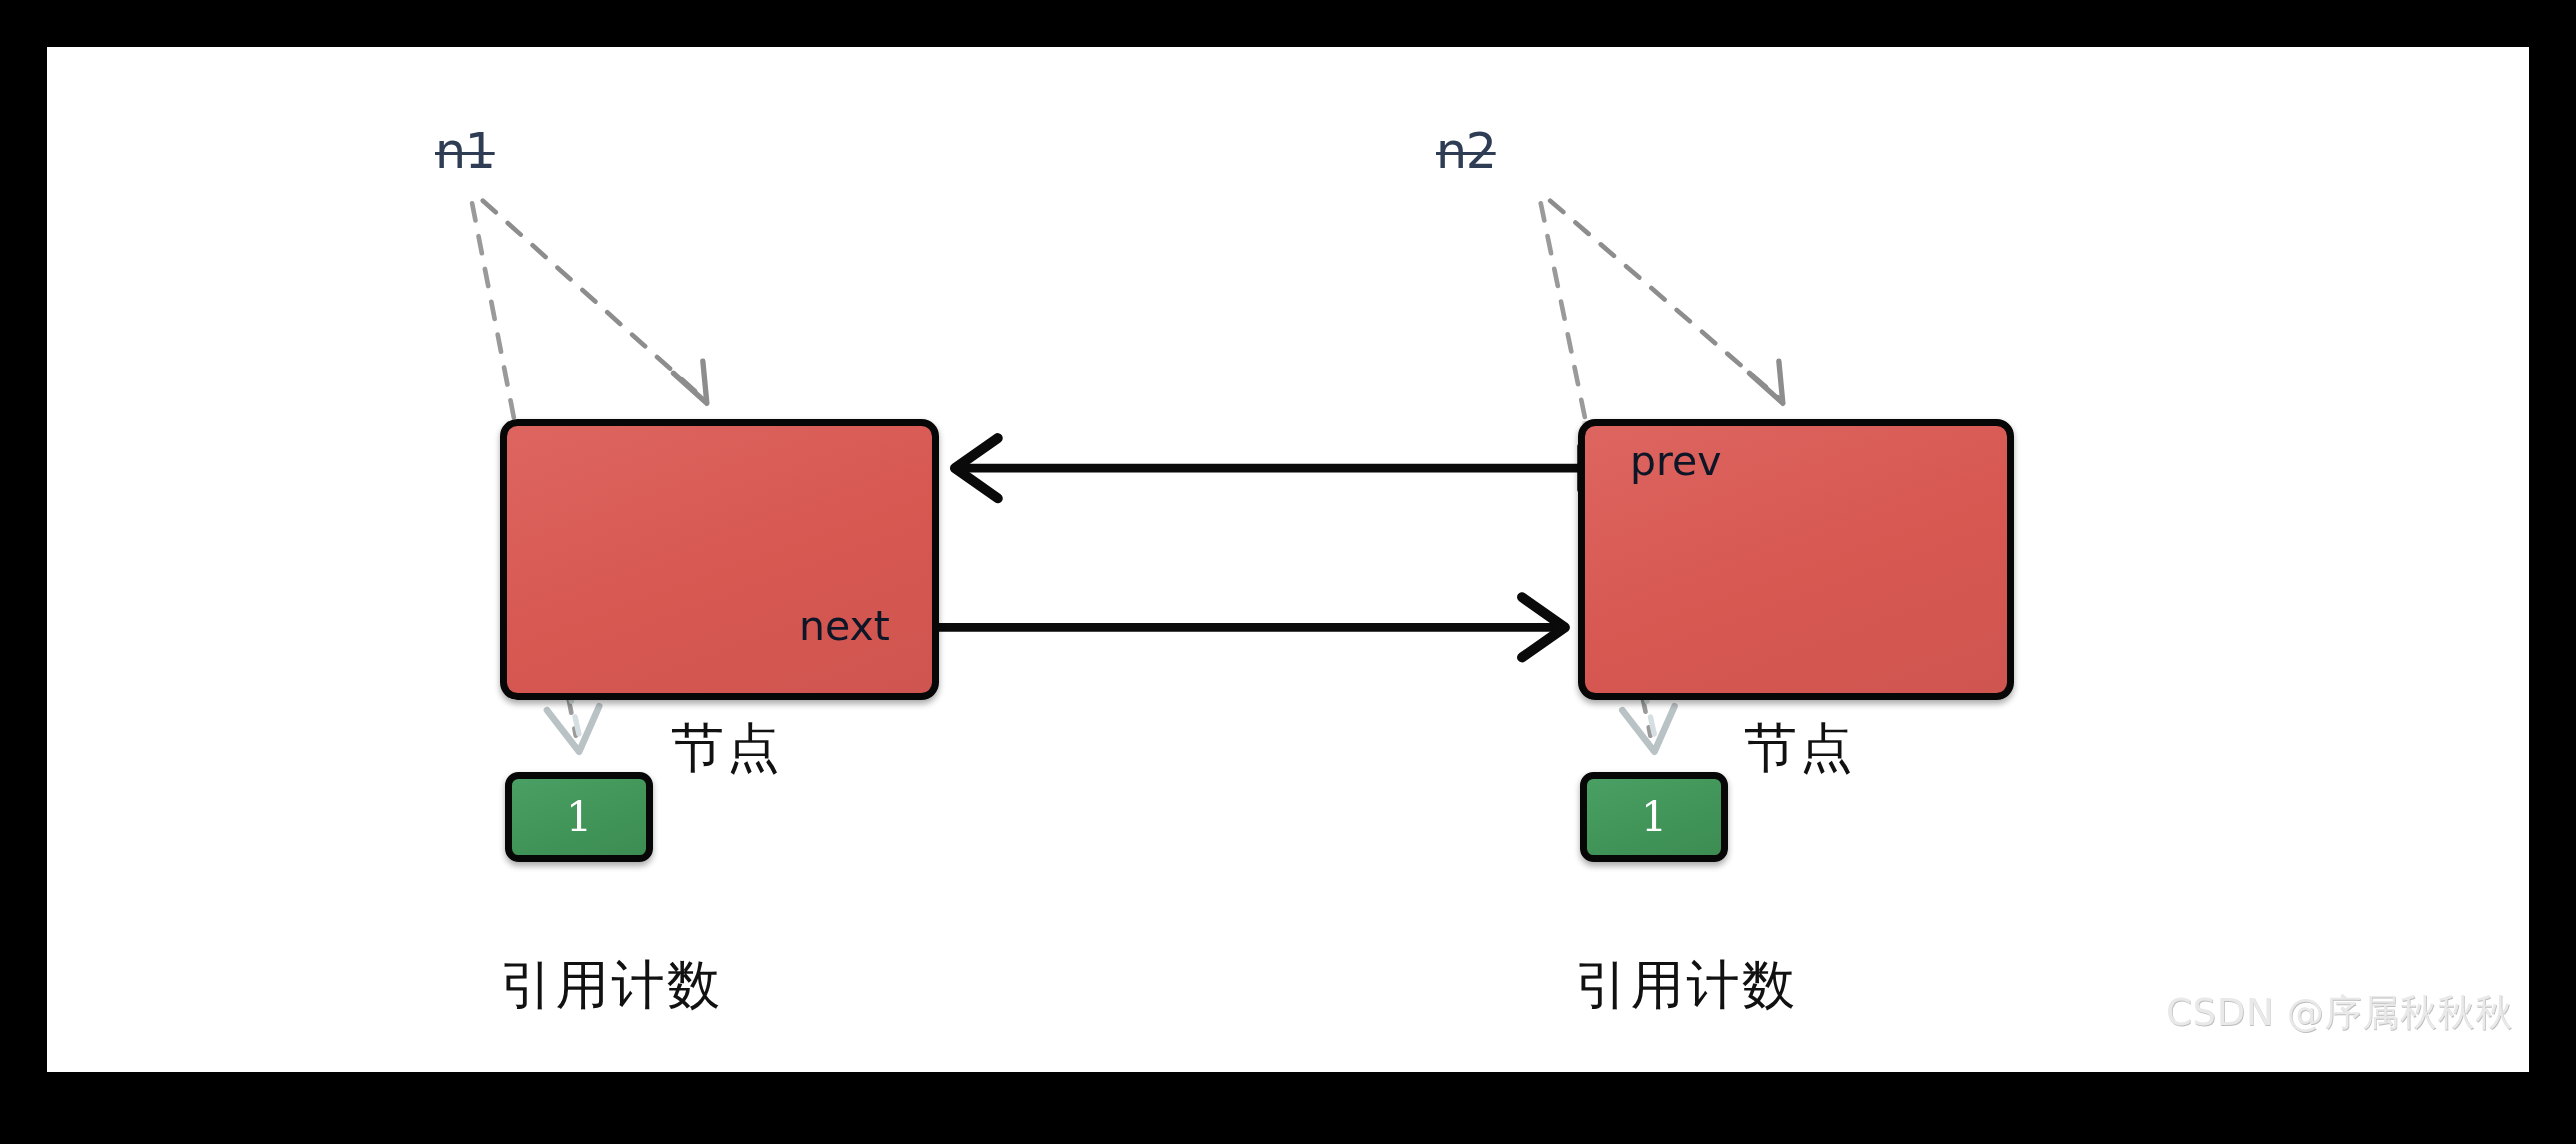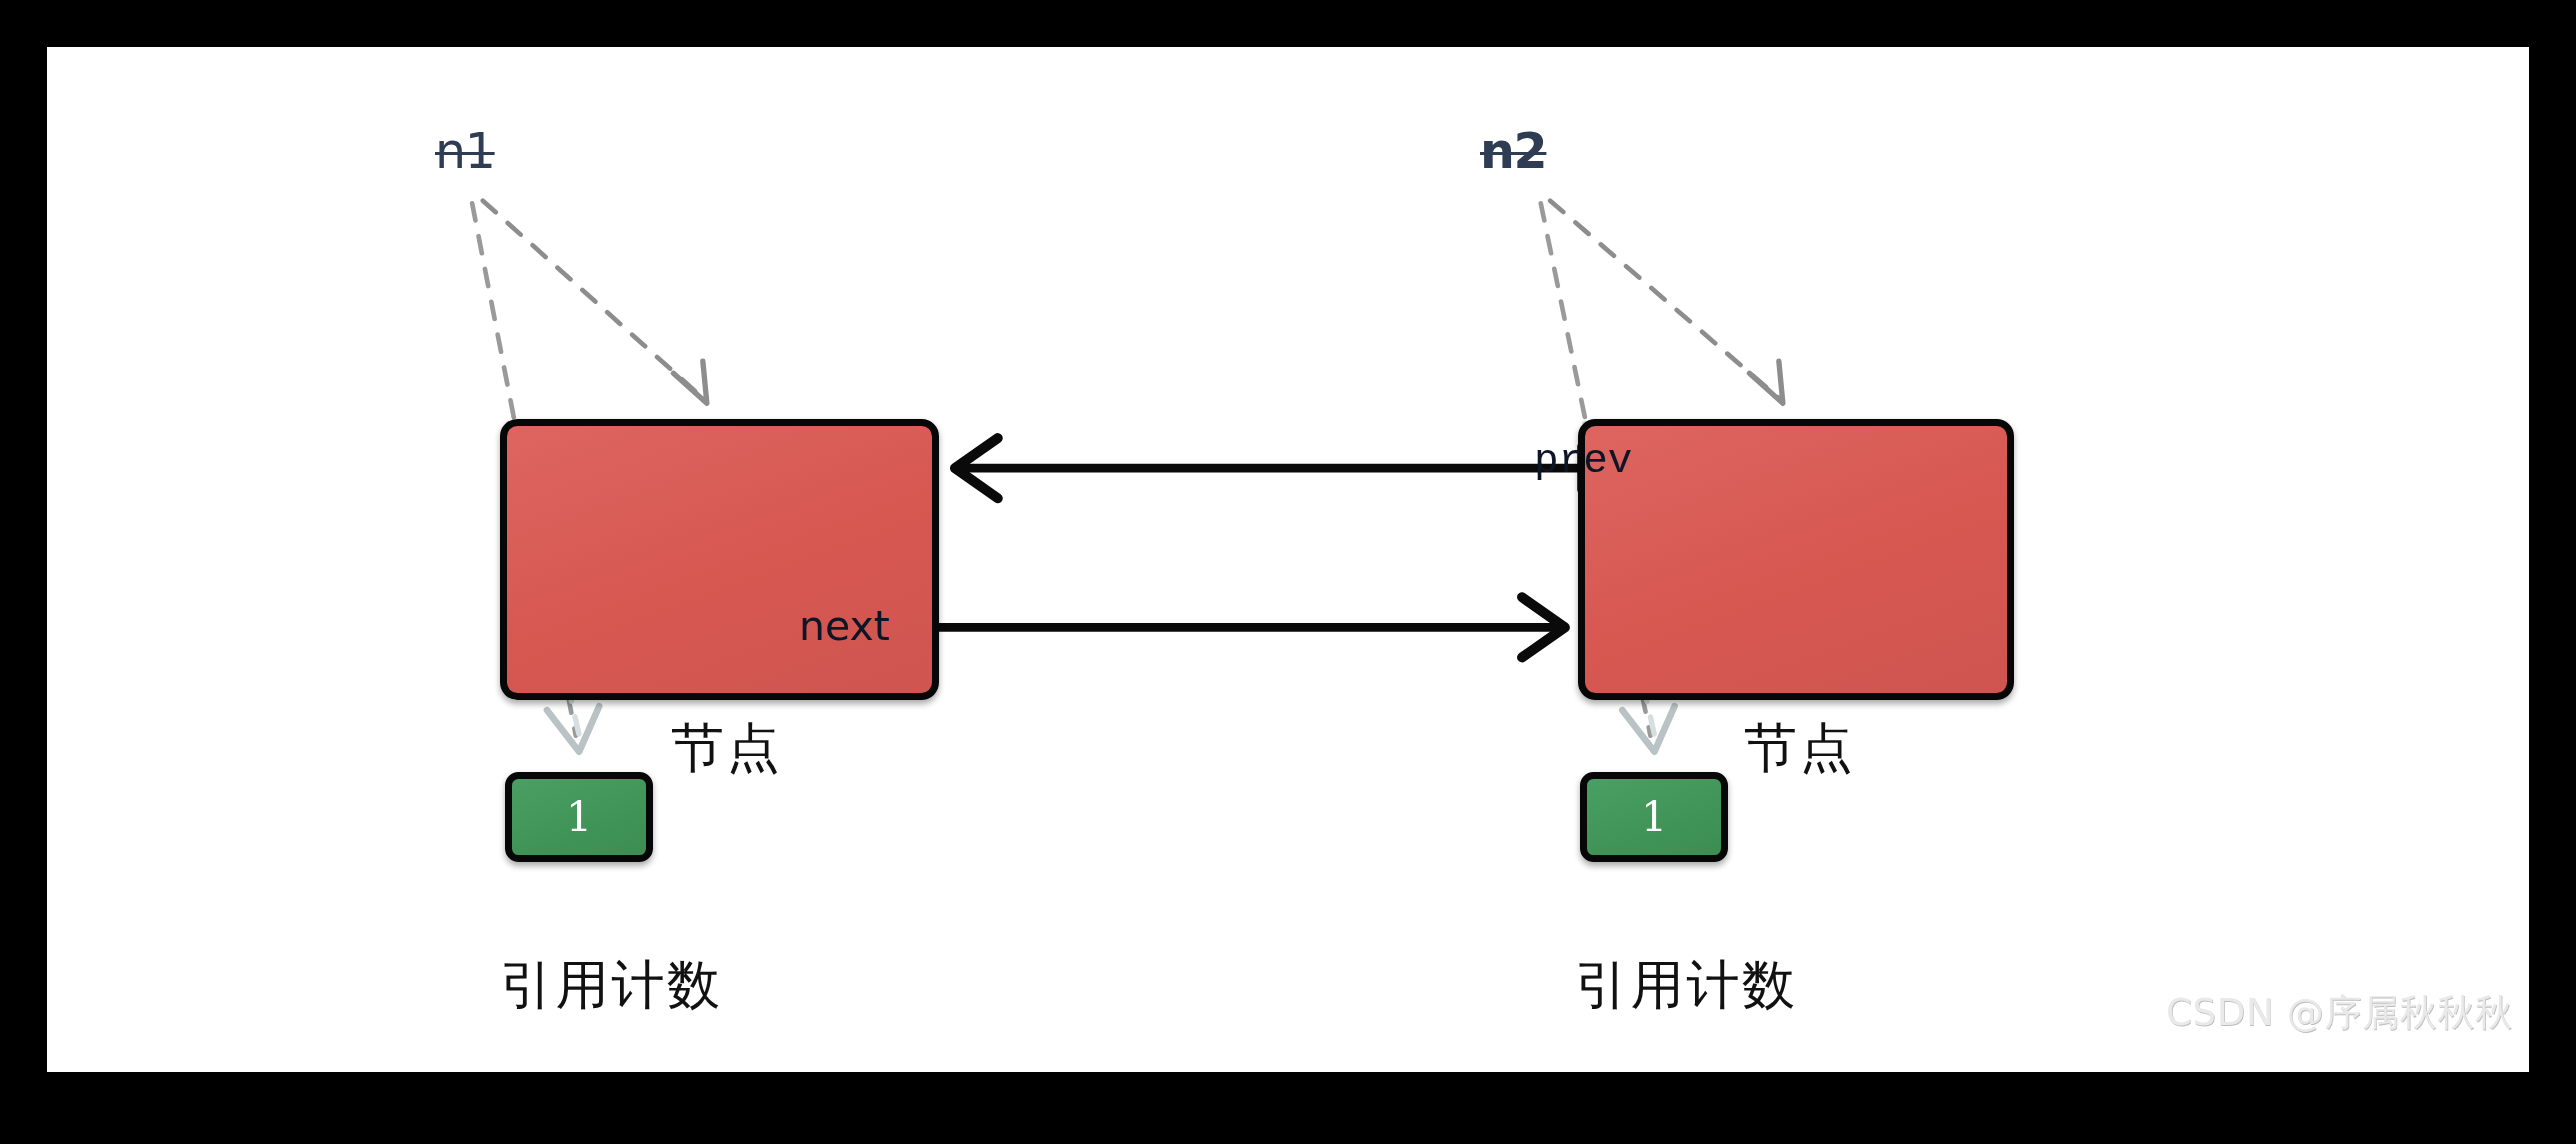--- a/index.html
+++ b/index.html
@@ -44,21 +44,21 @@
     font-weight: 400;
     color: #2f3d54;
     letter-spacing: -1.3px;
     text-decoration: line-through;
     text-decoration-thickness: 3.3px;
     text-decoration-color: #2f3d54;
     line-height: 1;
     white-space: nowrap;
   }
   #ptr-n1 { left: 435px; top: 127px; }
-  #ptr-n2 { left: 1480px; top: 127px; font-weight: bold; }
+  #ptr-n2 { left: 1436px; top: 127px; }
 
   
   .node-box {
     position: absolute;
     background: linear-gradient(160deg, #dd6560 0%, #d75751 55%, #cf5550 100%);
     border: 7.4px solid #070707;
     border-radius: 17.4px;
     box-sizing: border-box;
     box-shadow: 0 3.3px 6px rgba(0,0,0,0.33);
   }
@@ -68,21 +68,21 @@
   
   .field-label {
     position: absolute;
     font-family: "DejaVu Sans", sans-serif;
     font-size: 41px;
     color: #0d1626;
     line-height: 1;
     white-space: nowrap;
   }
   #field-next { left: 780px; top: 606px; margin-left: 19px; }
-  #field-prev { left: 1534px; top: 441px; font-family: Liberation Mono, monospace; }
+  #field-prev { left: 1630px; top: 441px; }
 
   
   .refcount-box {
     position: absolute;
     background: linear-gradient(160deg, #4a9f64 0%, #409457 60%, #3d8d53 100%);
     border: 7.4px solid #070707;
     border-radius: 13.4px;
     box-sizing: border-box;
     box-shadow: 0 3.3px 6px rgba(0,0,0,0.33);
     display: flex;

